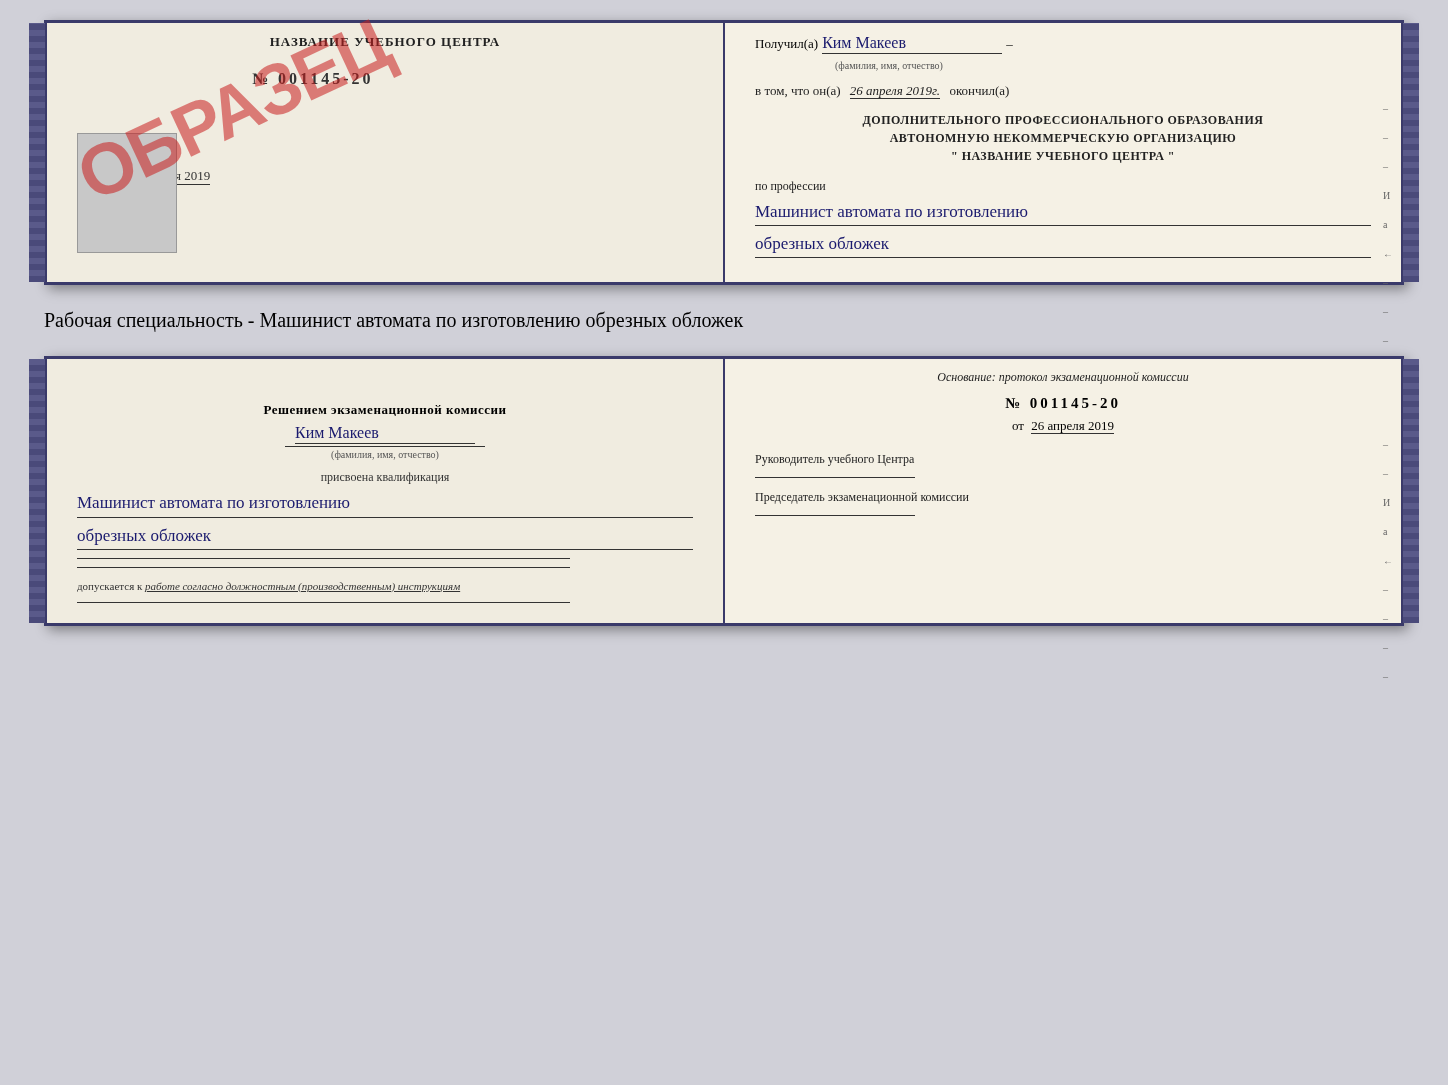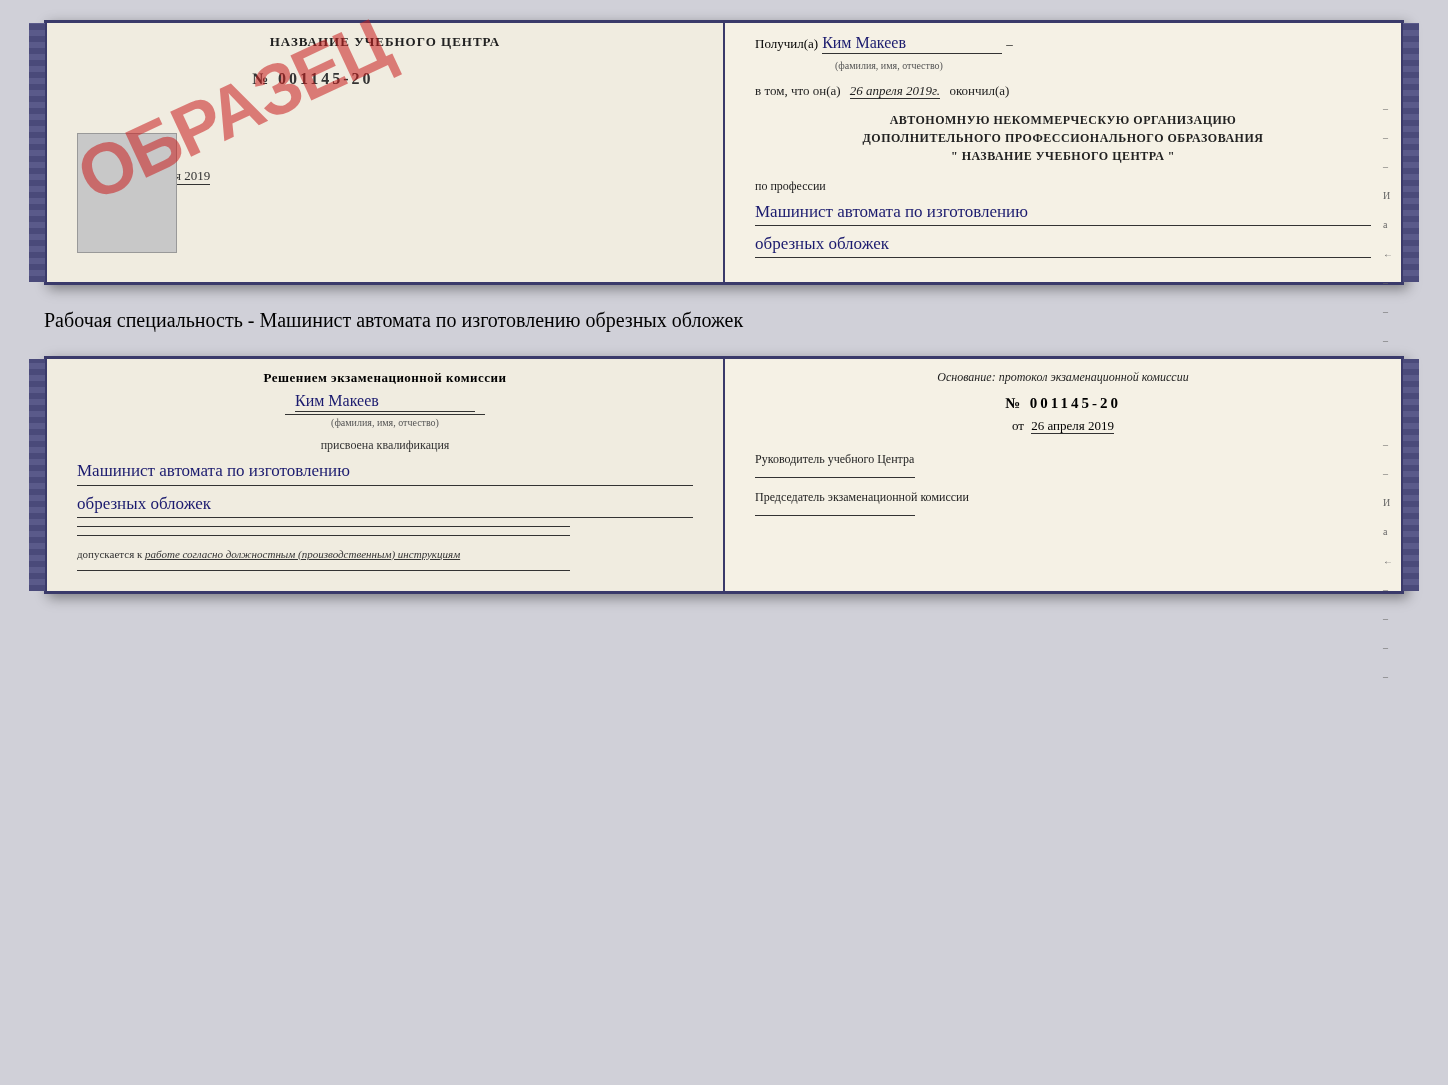--- a/index.html
+++ b/index.html
@@ -184,20 +184,21 @@
       
     }
 
     .decision-text {
       font-size: 13px;
       font-weight: bold;
       text-align: center;
       letter-spacing: 0.5px;
       margin-bottom: 8px;
       text-transform: none;
+      margin-top: 32px;
     }
 
     .qualification-label {
       font-size: 12px;
       color: #333;
       margin: 10px 0 4px 0;
       text-align: center;
     }
 
     .allowed-italic {
@@ -273,22 +274,22 @@
     </div>
     <div style="margin-left: 80px; font-size:10px; color:#555; margin-bottom:12px;">(фамилия, имя, отчество)</div>
 
     <div style="font-size:13px; color:#222; margin-bottom:12px;">
       <span>в том, что он(а)</span>
       <span style="border-bottom:1px solid #333; font-style:italic; margin:0 6px;">26 апреля 2019г.</span>
       <span>окончил(а)</span>
     </div>
 
     <div class="right-section-text">
+      <div>ДОПОЛНИТЕЛЬНОГО ПРОФЕССИОНАЛЬНОГО ОБРАЗОВАНИЯ</div>
       <div>АВТОНОМНУЮ НЕКОММЕРЧЕСКУЮ ОРГАНИЗАЦИЮ</div>
-      <div>ДОПОЛНИТЕЛЬНОГО ПРОФЕССИОНАЛЬНОГО ОБРАЗОВАНИЯ</div>
       <div>
         <span>"</span>
         <span>НАЗВАНИЕ УЧЕБНОГО ЦЕНТРА</span>
         <span>"</span>
       </div>
     </div>
 
     <div class="profession-label">по профессии</div>
     <span class="profession-handwritten">Машинист автомата по изготовлению</span>
     <span class="profession-handwritten">обрезных обложек</span>

